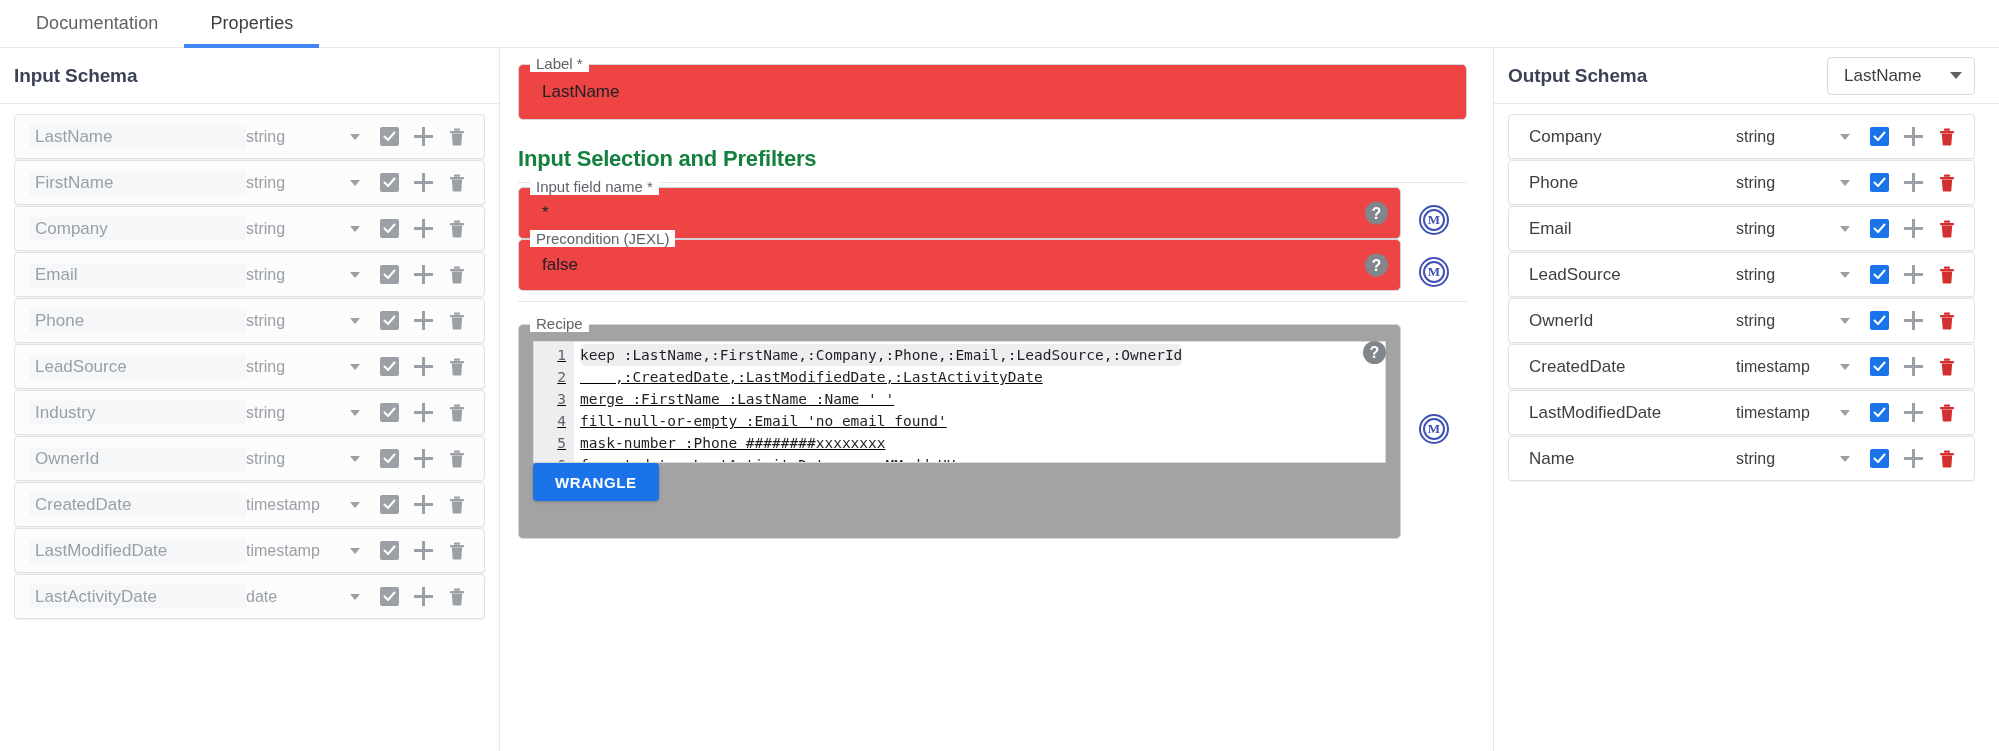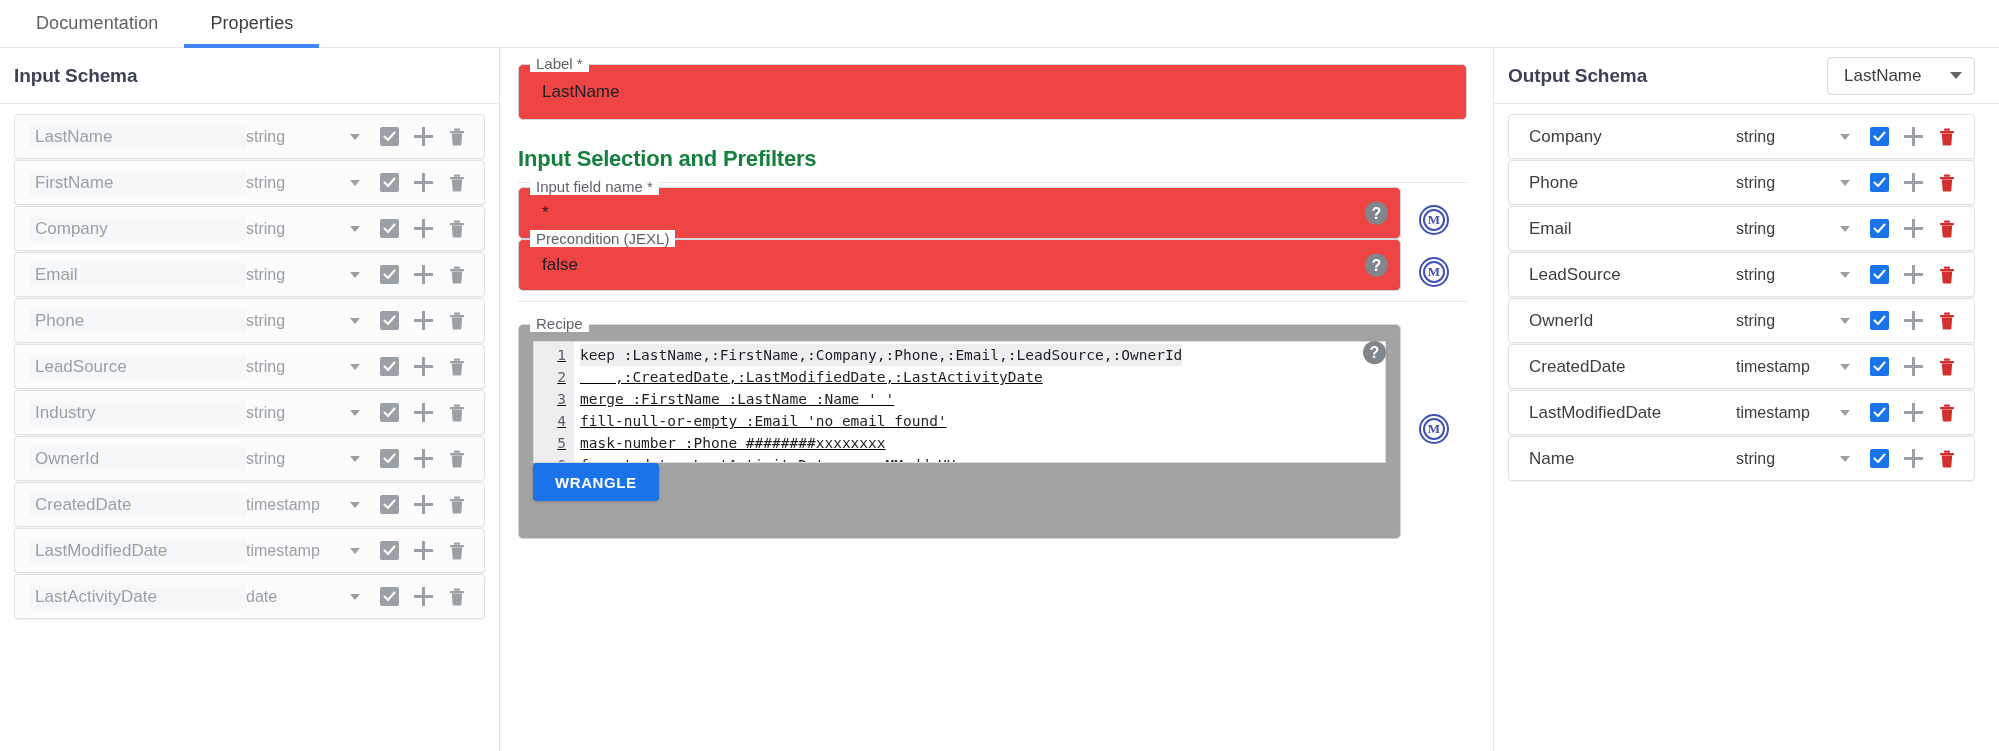--- a/index.html
+++ b/index.html
@@ -262,21 +262,21 @@
     padding: 2px 8px 0 0;
     user-select: none;
   }
   .code-area {
     flex: 1 1 auto;
     padding: 2px 0 0 6px;
     color: #1f2023;
     white-space: pre;
     overflow: hidden;
   }
-  .code-line.active { background: #eceef0; display: inline-block; }
+  .code-line.active { background: #eceef0; display: inline-block; border-radius: 6px; }
   .code-line { display: block; }
   .wrangle-btn {
     display: inline-flex; align-items: center; justify-content: center;
     height: 38px; padding: 0 22px;
     background: #1a73e8;
     color: #fff;
     font-size: 15px; font-weight: 700;
     letter-spacing: .6px;
     border: 0; border-radius: 4px;
     box-shadow: 0 1px 3px rgba(0,0,0,.22);

